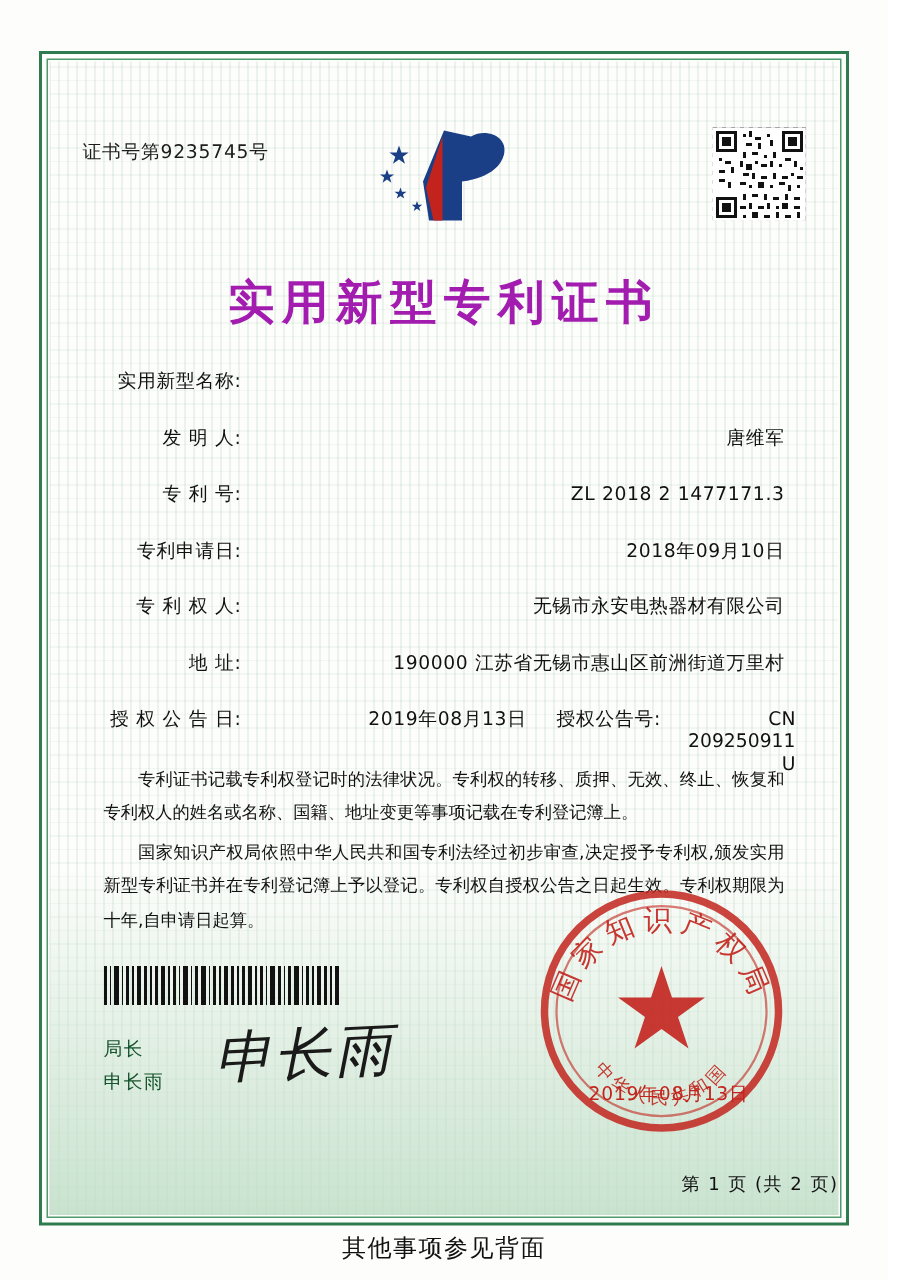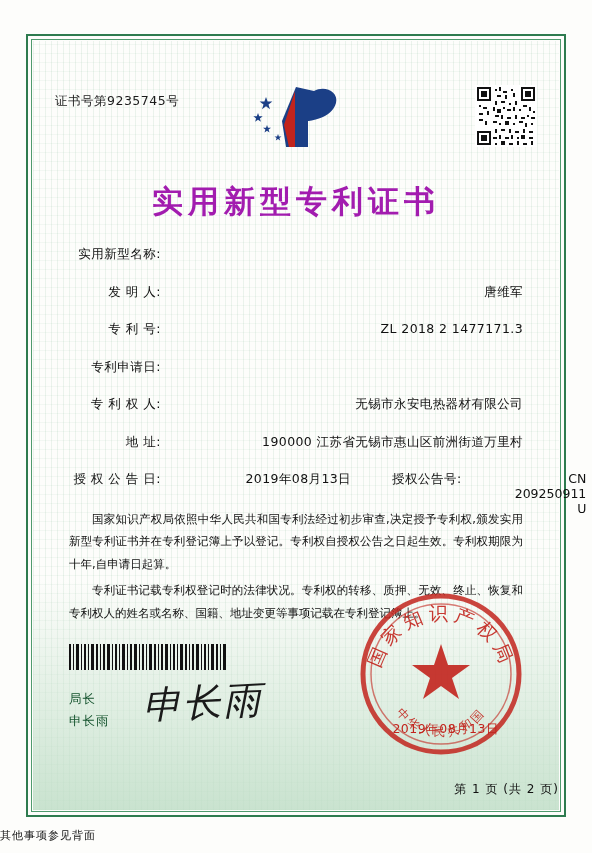--- a/index.html
+++ b/index.html
@@ -133,30 +133,28 @@
     letter-spacing: 0.5px;
     white-space: nowrap;
   }
   .field-value {
     flex: 1 1 auto;
     letter-spacing: 0.4px;
   }
   .field-row.two-col .col2-label {
     flex: 0 0 auto;
     margin-left: 20px;
-    margin-right: 5px;
+    margin-right: 18px;
     letter-spacing: 0.5px;
-    padding-left: 21px;
   }
   .field-row.two-col .col1-value {
     flex: 0 0 190px;
   }
   .field-row.two-col .col2-value {
     flex: 1 1 auto;
-    padding-left: 48px;
   }
   
   .paragraphs {
     position: absolute;
     left: 36px;
     right: 36px;
     top: 467px;
     font-size: 11.5px;
     line-height: 1.95;
     color: #111;
@@ -223,21 +221,22 @@
     text-align: right;
     font-size: 12px;
     color: #111;
     letter-spacing: 1px;
   }
   .footer-note {
     position: absolute;
     left: 0;
     right: 0;
     bottom: 10px;
-    font-size: 11px;
+    text-align: center;
+    font-size: 16px;
     color: #111;
     letter-spacing: 1px;
   }
 </style>
 </head>
 <body>
 
 <div class="page">
 
   <div class="border-outer"></div>
@@ -360,20 +359,21 @@
         <div class="field-value">唐维军</div>
       </div>
 
       <div class="field-row">
         <div class="field-label">专 利 号:</div>
         <div class="field-value">ZL 2018 2 1477171.3</div>
       </div>
 
       <div class="field-row">
         <div class="field-label">专利申请日:</div>
+        <div class="field-value">2018年09月10日</div>
       </div>
 
       <div class="field-row">
         <div class="field-label">专 利 权 人:</div>
         <div class="field-value">无锡市永安电热器材有限公司</div>
       </div>
 
       <div class="field-row">
         <div class="field-label">地      址:</div>
         <div class="field-value">190000 江苏省无锡市惠山区前洲街道万里村</div>
@@ -382,22 +382,22 @@
       <div class="field-row two-col">
         <div class="field-label">授 权 公 告 日:</div>
         <div class="field-value col1-value">2019年08月13日</div>
         <div class="col2-label">授权公告号:</div>
         <div class="col2-value">CN 209250911 U</div>
       </div>
 
     </div>
 
     <div class="paragraphs">
+      <p>专利证书记载专利权登记时的法律状况。专利权的转移、质押、无效、终止、恢复和专利权人的姓名或名称、国籍、地址变更等事项记载在专利登记簿上。</p>
       <p>国家知识产权局依照中华人民共和国专利法经过初步审查,决定授予专利权,颁发实用新型专利证书并在专利登记簿上予以登记。专利权自授权公告之日起生效。专利权期限为十年,自申请日起算。</p>
-      <p>专利证书记载专利权登记时的法律状况。专利权的转移、质押、无效、终止、恢复和专利权人的姓名或名称、国籍、地址变更等事项记载在专利登记簿上。</p>
     </div>
 
     <div class="barcode">
       <svg width="160" height="26" shape-rendering="crispEdges">
         <rect width="160" height="26" fill="#ffffff" fill-opacity="0"></rect>
         <g fill="#111111">
           <rect x="0" y="0" width="2" height="26"></rect>
             <rect x="4" y="0" width="1" height="26"></rect>
           <rect x="7" y="0" width="3" height="26"></rect>
             <rect x="12" y="0" width="1" height="26"></rect>

